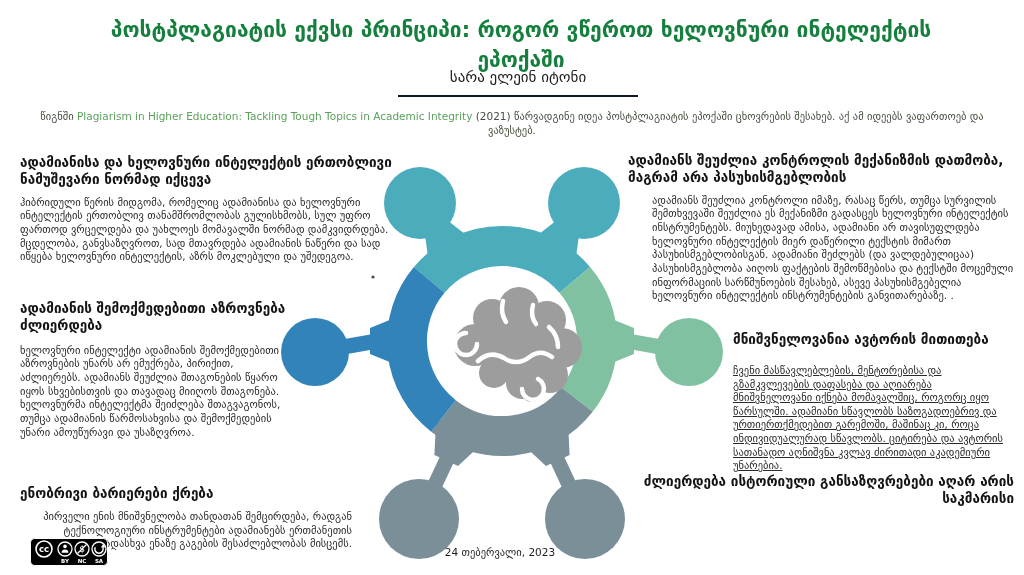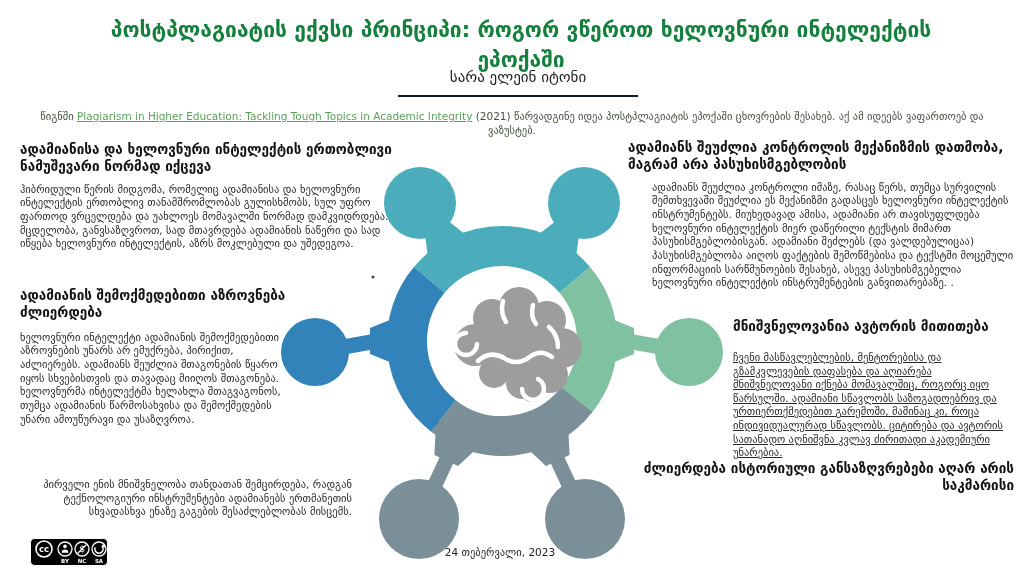--- a/index.html
+++ b/index.html
@@ -12,23 +12,23 @@
     font-size:21px;line-height:1.45;font-weight:bold;text-align:center;color:#15803d;
   }
   .author{
     position:absolute;top:68px;left:398px;width:240px;text-align:center;
     font-size:15px;color:#1d1d1d;padding-bottom:9px;border-bottom:2px solid #0f172a;
   }
   .intro{
     position:absolute;top:109px;left:36px;width:952px;margin:0;text-align:center;
     font-size:10.5px;line-height:1.35;color:#45503f;
   }
-  .book-link{color:#5ba05b;text-decoration:underline;cursor:pointer;}
+  .book-link{color:#5ba05b;cursor:pointer;}
   .sec{position:absolute;margin:0;}
-  .sec h2{margin:0 0 8px 0;font-size:13.5px;line-height:1.25;color:#141414;font-weight:bold;}
+  .sec h2{margin:13px 0 8px 0;font-size:13.5px;line-height:1.25;color:#141414;font-weight:bold;}
   .sec p{margin:0;font-size:10.5px;line-height:1.3;color:#2a2a2a;}
   .sec-l1{top:141px;left:20px;width:378px;}
   .sec-l1 p{width:372px;}
   .sec-l2{top:287px;left:20px;width:300px;}
   .sec-l2 p{width:268px;margin-top:10px;}
   .sec-l3{top:472px;left:20px;width:332px;}
   .sec-l3 p{text-align:right;margin-top:6px;}
   .sec-r1{top:139px;left:628px;width:392px;}
   .sec-r1 p{margin-left:24px;width:372px;}
   .sec-r2{top:318px;left:733px;width:278px;}
@@ -54,24 +54,25 @@
 
   <p class="intro"><span>წიგნში</span> <a class="book-link">Plagiarism in Higher Education: Tackling Tough Topics in Academic Integrity</a> <span>(2021) წარვადგინე იდეა პოსტპლაგიატის ეპოქაში ცხოვრების შესახებ. აქ ამ იდეებს ვაფართოებ და ვაზუსტებ.</span></p>
 
   <section class="sec sec-l1">
     <h2>ადამიანისა და ხელოვნური ინტელექტის ერთობლივი ნამუშევარი ნორმად იქცევა</h2>
     <p>ჰიბრიდული წერის მიდგომა, რომელიც ადამიანისა და ხელოვნური ინტელექტის ერთობლივ თანამშრომლობას გულისხმობს, სულ უფრო ფართოდ ვრცელდება და უახლოეს მომავალში ნორმად დამკვიდრდება. მცდელობა, განვსაზღვროთ, სად მთავრდება ადამიანის ნაწერი და სად იწყება ხელოვნური ინტელექტის, აზრს მოკლებული და უშედეგოა.</p>
   </section>
 
   <section class="sec sec-l2">
     <h2>ადამიანის შემოქმედებითი აზროვნება ძლიერდება</h2>
-    <p>ხელოვნური ინტელექტი ადამიანის შემოქმედებითი აზროვნების უნარს არ ემუქრება, პირიქით, აძლიერებს. ადამიანს შეუძლია შთაგონების წყარო იყოს სხვებისთვის და თავადაც მიიღოს შთაგონება. ხელოვნურმა ინტელექტმა ხელახლა შთაგვაგონოს, თუმცა ადამიანის წარმოსახვისა და შემოქმედების უნარი ამოუწურავი და უსაზღვროა.</p>
+    <p>ხელოვნური ინტელექტი ადამიანის შემოქმედებითი აზროვნების უნარს არ ემუქრება, პირიქით, აძლიერებს. ადამიანს შეუძლია შთაგონების წყარო იყოს სხვებისთვის და თავადაც მიიღოს შთაგონება. ხელოვნურმა ინტელექტმა შეიძლება შთაგვაგონოს, თუმცა ადამიანის წარმოსახვისა და შემოქმედების უნარი ამოუწურავი და უსაზღვროა.</p>
   </section>
 
   <section class="sec sec-l3">
+    <h2>ენობრივი ბარიერები ქრება</h2>
     <p>პირველი ენის მნიშვნელობა თანდათან შემცირდება, რადგან ტექნოლოგიური ინსტრუმენტები ადამიანებს ერთმანეთის სხვადასხვა ენაზე გაგების შესაძლებლობას მისცემს.</p>
   </section>
 
   <section class="sec sec-r1">
     <h2>ადამიანს შეუძლია კონტროლის მექანიზმის დათმობა, მაგრამ არა პასუხისმგებლობის</h2>
     <p>ადამიანს შეუძლია კონტროლი იმაზე, რასაც წერს, თუმცა სურვილის შემთხვევაში შეუძლია ეს მექანიზმი გადასცეს ხელოვნური ინტელექტის ინსტრუმენტებს. მიუხედავად ამისა, ადამიანი არ თავისუფლდება ხელოვნური ინტელექტის მიერ დაწერილი ტექსტის მიმართ პასუხისმგებლობისგან. ადამიანი შეძლებს (და ვალდებულიცაა) პასუხისმგებლობა აიღოს ფაქტების შემოწმებისა და ტექსტში მოცემული ინფორმაციის სარწმუნოების შესახებ, ასევე პასუხისმგებელია ხელოვნური ინტელექტის ინსტრუმენტების განვითარებაზე. .</p>
   </section>
 
   <section class="sec sec-r2">
     <h2>მნიშვნელოვანია ავტორის მითითება</h2>

